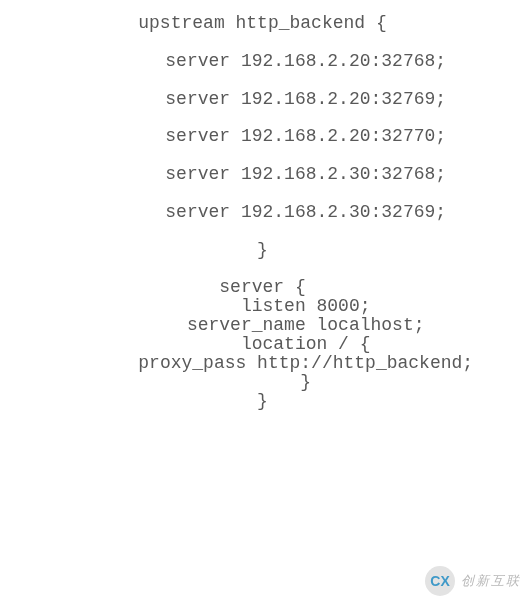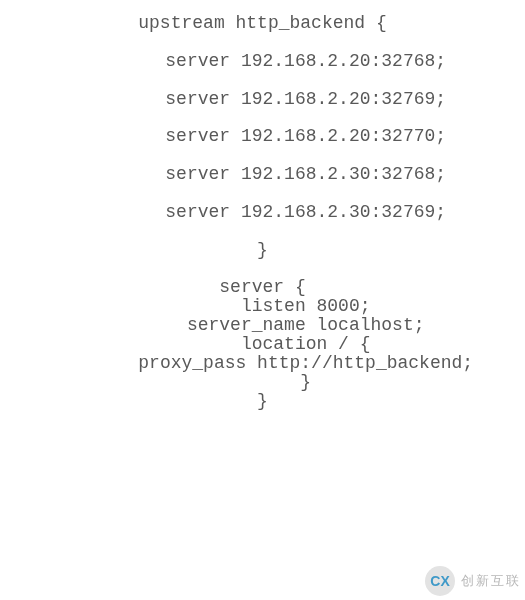--- a/index.html
+++ b/index.html
@@ -40,20 +40,21 @@
     color: #2b8fc3;
     font-weight: bold;
     font-family: Arial, sans-serif;
     font-size: 14px;
   }
   .wm-text {
     font-family: Arial, sans-serif;
     font-size: 13px;
     color: #b0b0b0;
     letter-spacing: 2px;
+    font-style: italic;
   }
 </style>
 </head>
 <body>
 
 <div class="code-block"><span>upstream http_backend {</span>
 
 <span>        server 192.168.2.20:32768;</span>
 
 <span>        server 192.168.2.20:32769;</span>

